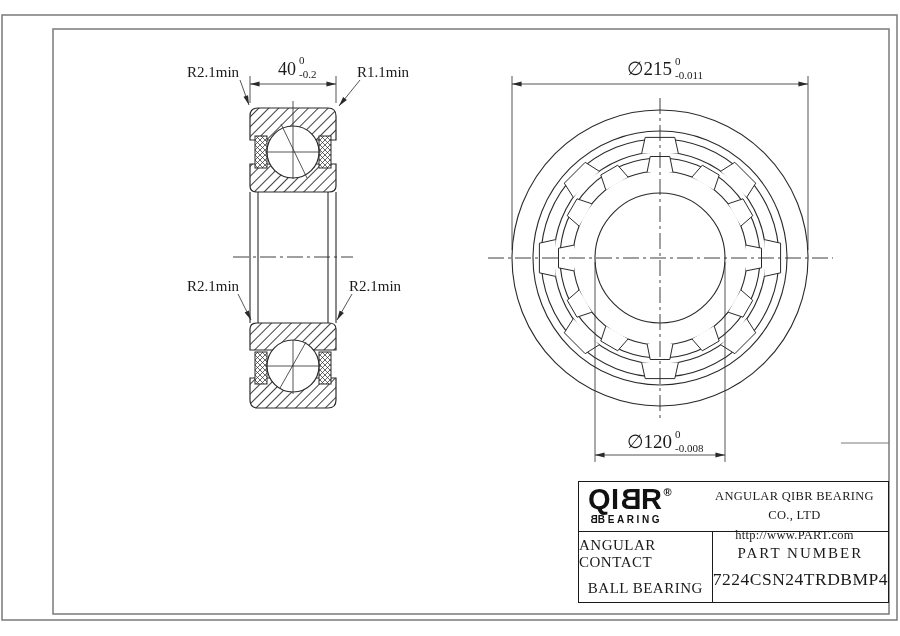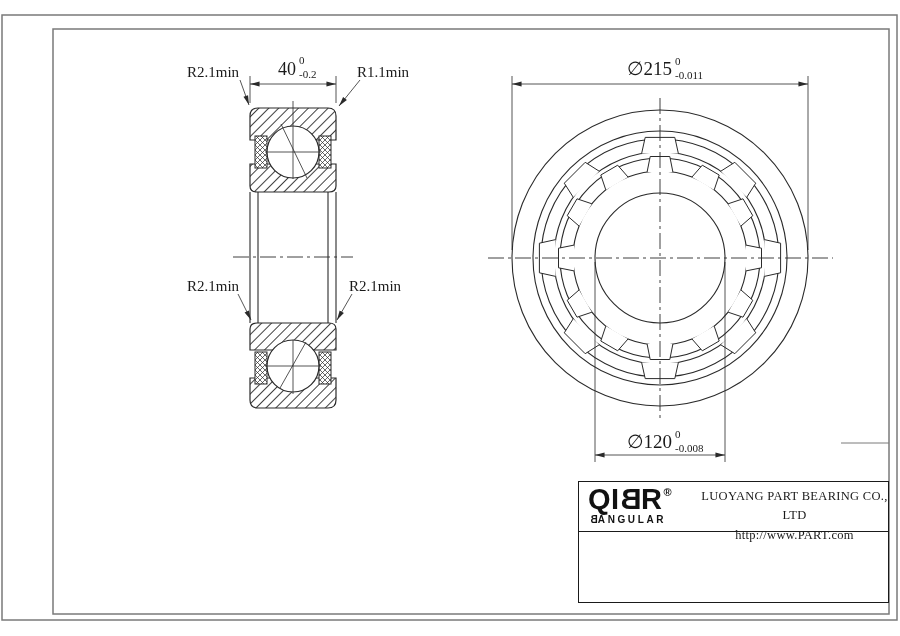--- a/index.html
+++ b/index.html
@@ -175,22 +175,32 @@
       <text class="tol" x="675" y="438">0</text>
       <text class="tol" x="675" y="452">-0.008</text>
     </g>
   </g>
 </svg>
 
 <div id="titleblock">
   <div id="tb-top">
     <div id="logo-cell">
       <div class="brand"><span>QI</span><span class="flip">B</span><span>R</span><sup>®</sup></div>
-      <div class="brandsub"><span class="flip">B</span><span>ANGULAR</span></div>
+      <div class="brandsub"><span class="flip">B</span><span>BEARING</span></div>
     </div>
     <div id="company-cell">
-      <div>LUOYANG PART BEARING CO., LTD</div>
+      <div>ANGULAR QIBR BEARING CO., LTD</div>
       <div>http://www.PART.com</div>
+    </div>
+  </div>
+  <div id="tb-bottom">
+    <div id="product-cell">
+      <div>ANGULAR CONTACT</div>
+      <div>BALL BEARING</div>
+    </div>
+    <div id="part-cell">
+      <div id="part-label">PART NUMBER</div>
+      <div id="part-number">7224CSN24TRDBMP4</div>
     </div>
   </div>
 </div>
 
 </div>
 
 </body></html>

